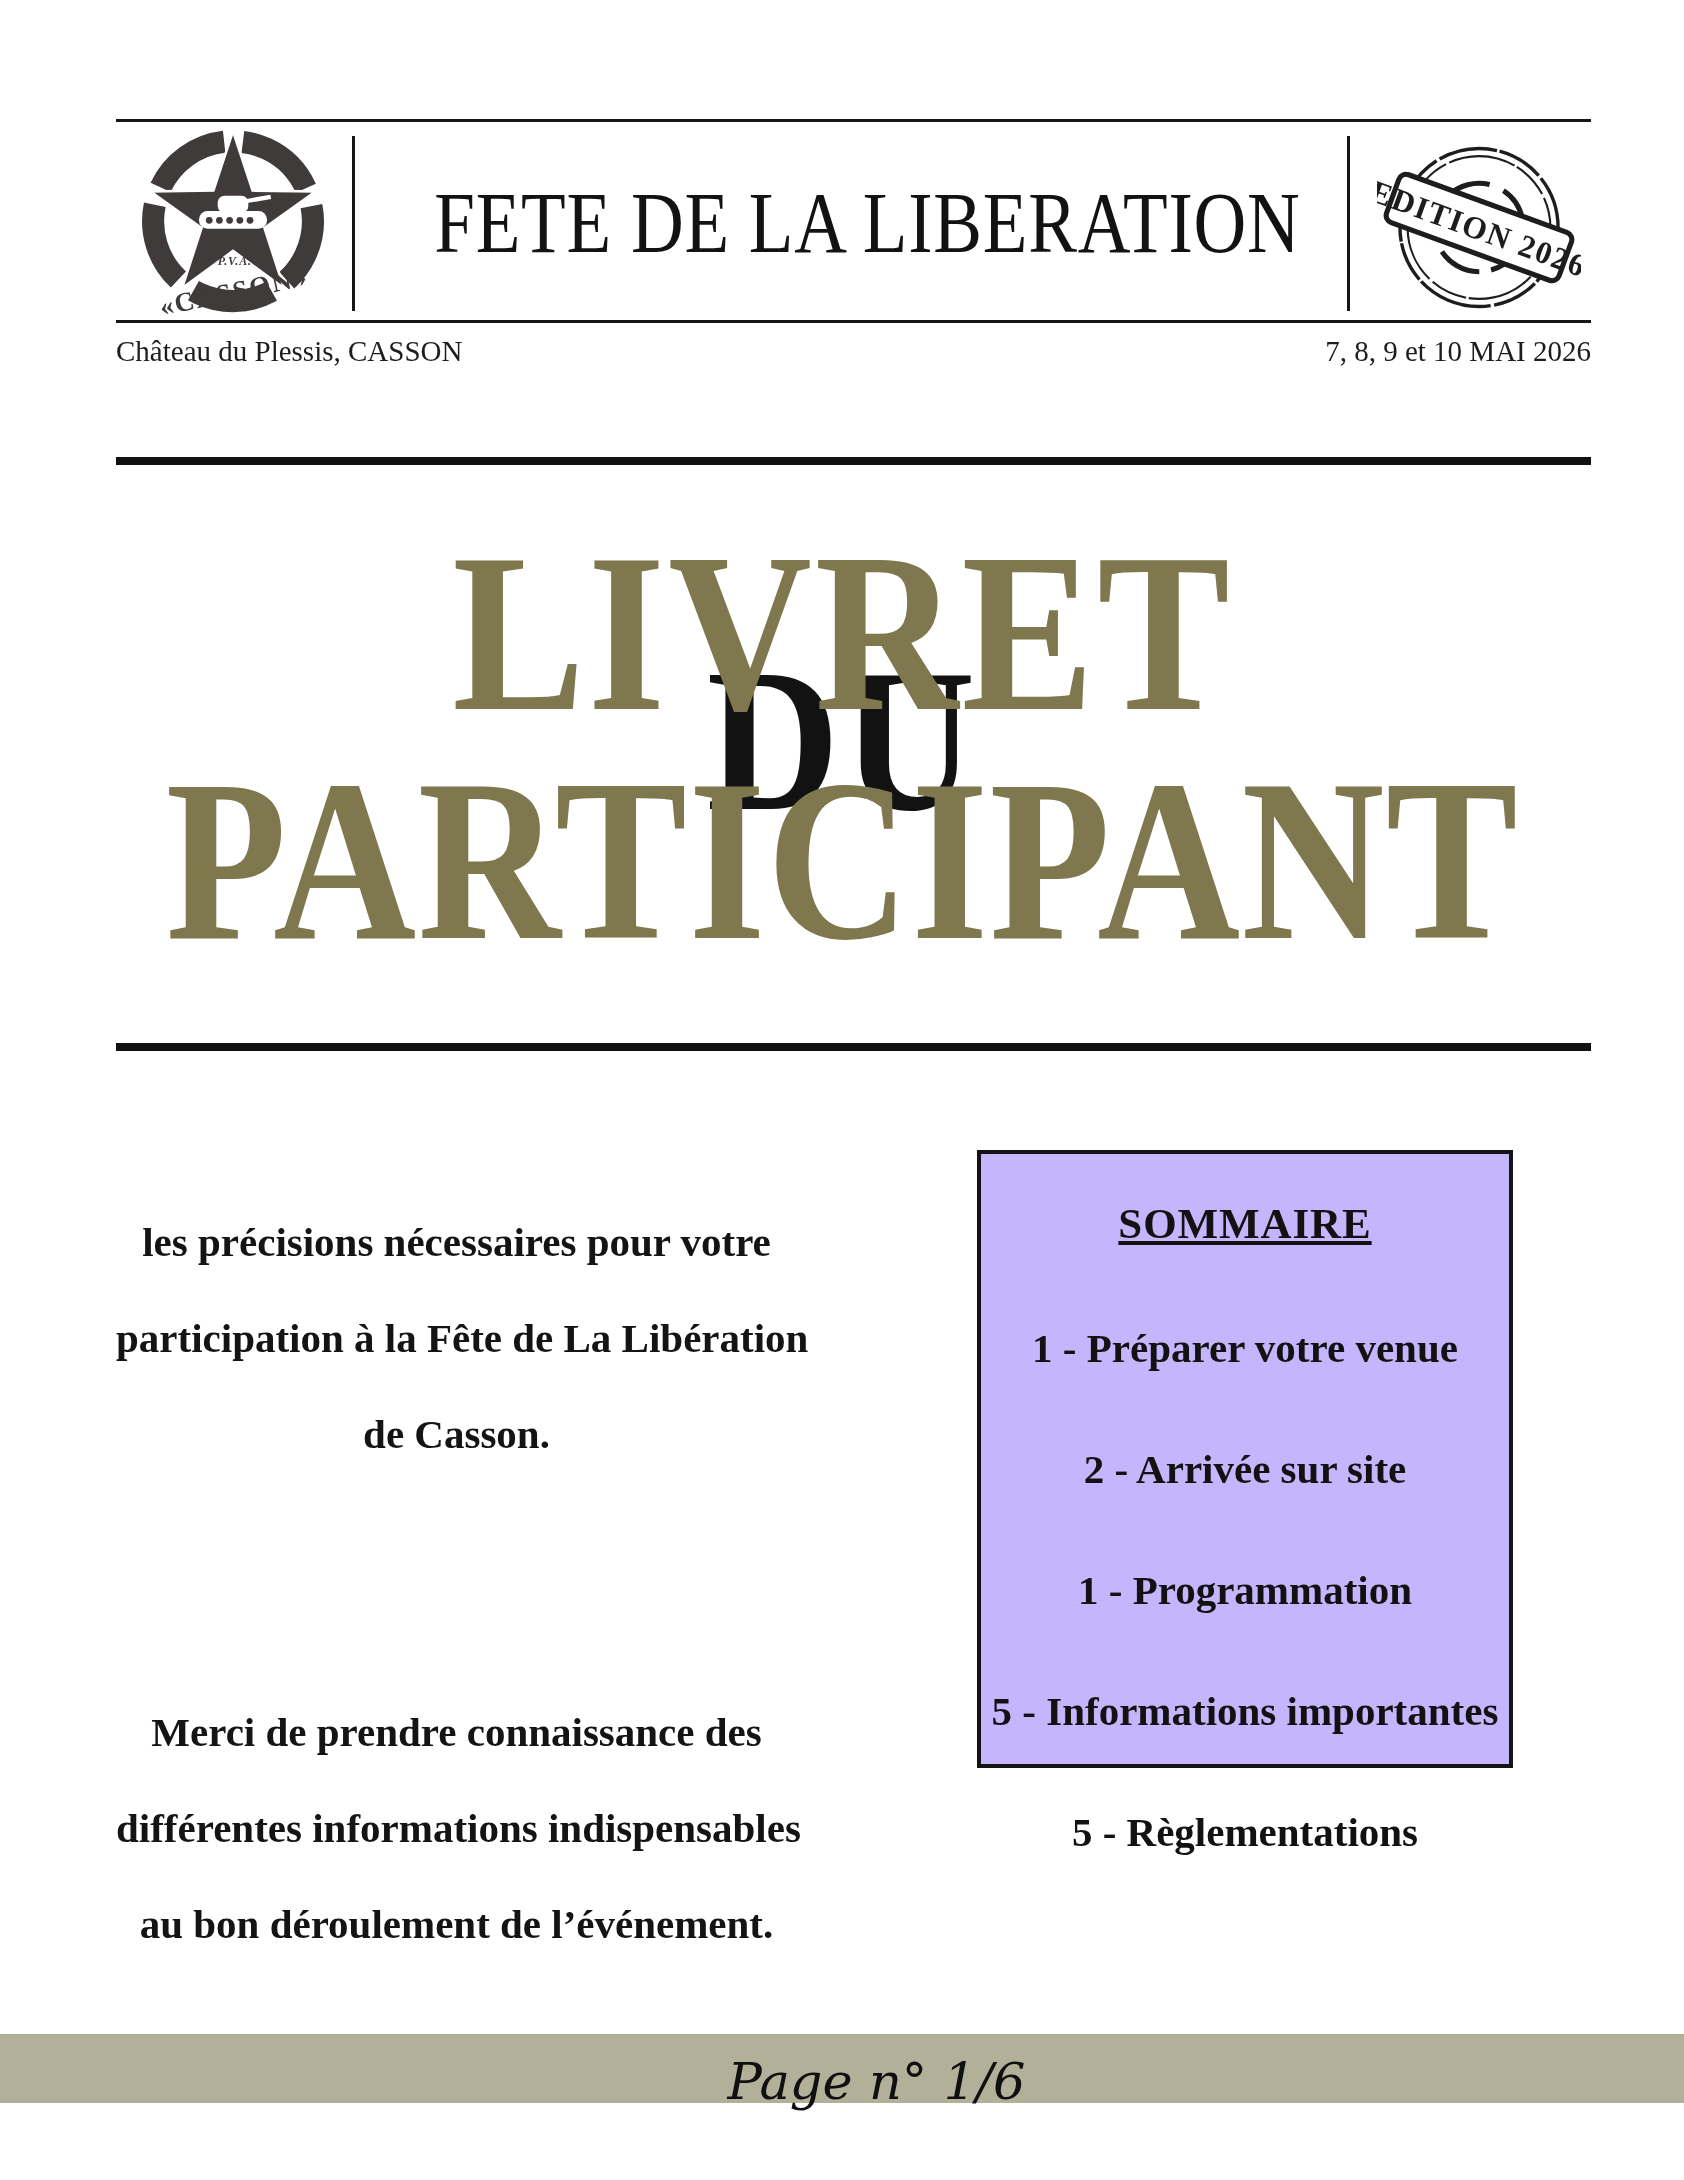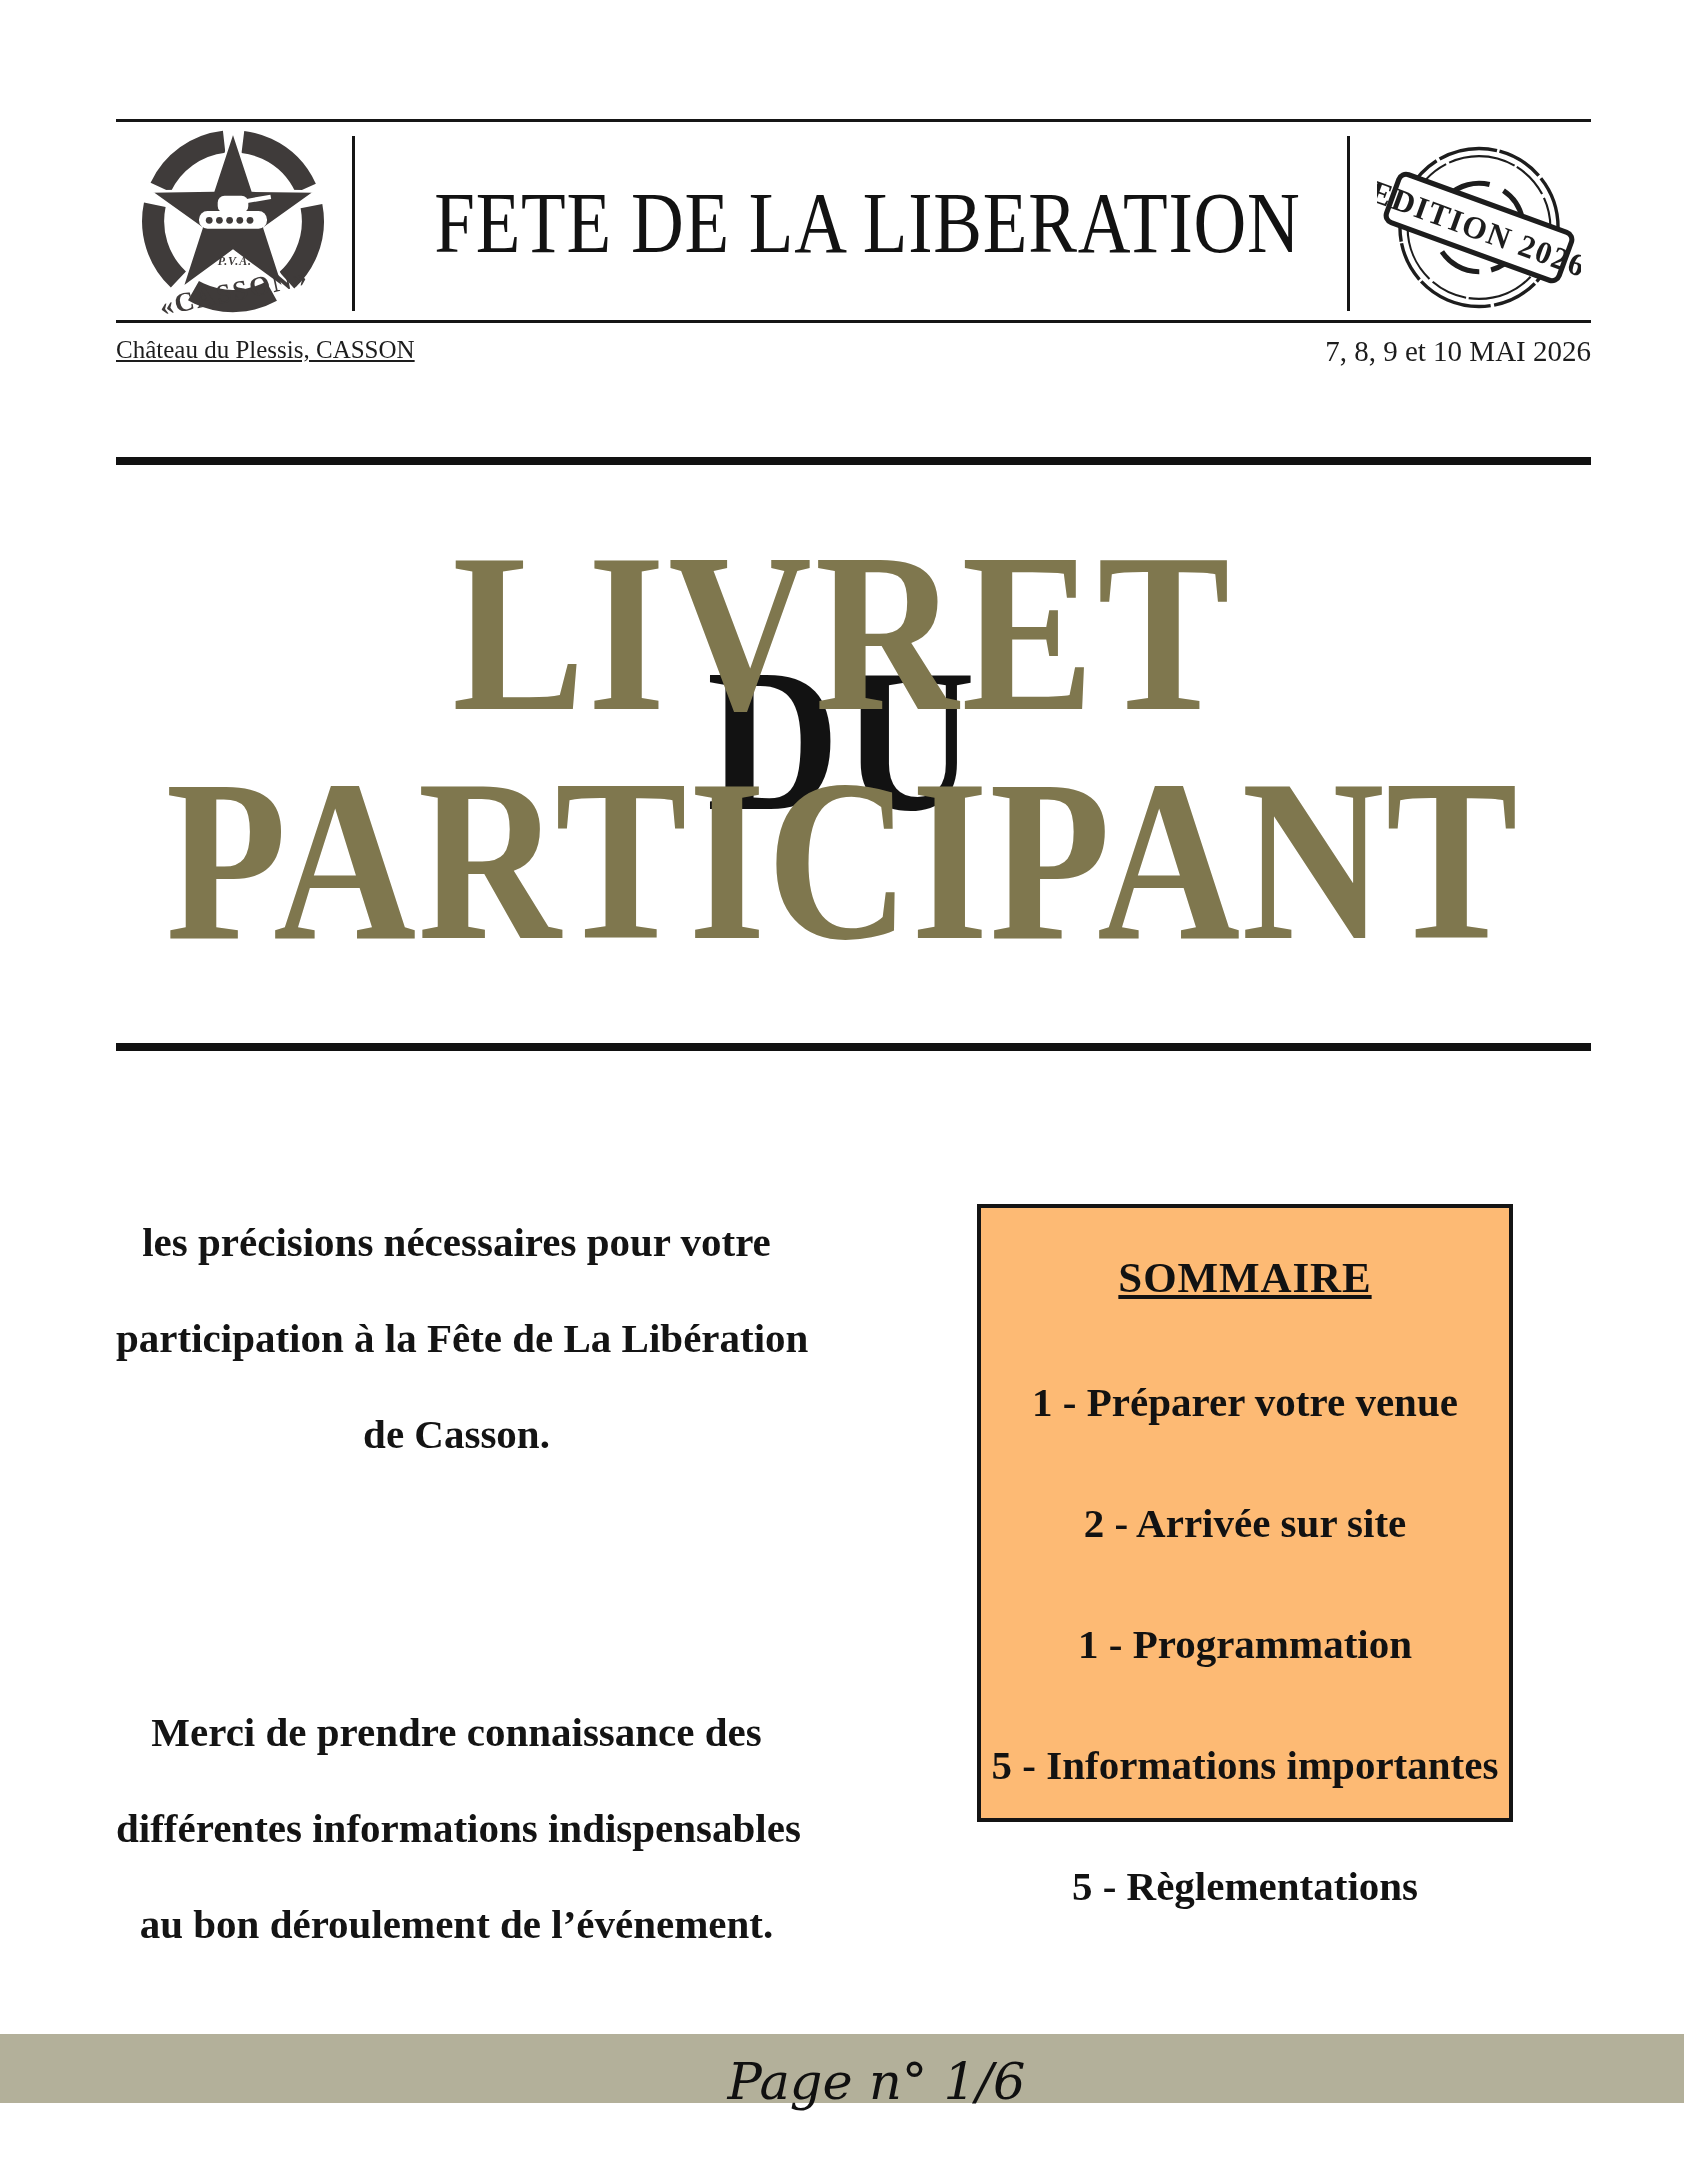--- a/index.html
+++ b/index.html
@@ -12,21 +12,21 @@
   .hline.bottom{top:320px;height:3.4px;}
   .vdiv{position:absolute;top:136px;width:3.4px;height:175px;background:#161616;}
   .vdiv.one{left:352px;}
   .vdiv.two{left:1347px;}
   .logo-wrap{position:absolute;left:135px;top:126px;width:196px;height:204px;}
   .header-title{position:absolute;left:355px;top:179px;width:991px;text-align:center;
         font-size:87px;line-height:1;letter-spacing:0.9px;color:#121212;white-space:nowrap;
         transform:scaleX(0.84);transform-origin:50% 50%;}
   .stamp-wrap{position:absolute;left:1377px;top:132px;width:204px;height:191px;}
 
-  .subrow-left{position:absolute;left:116px;top:337px;font-size:25px;line-height:1;color:#1d1d1d;text-decoration:underline;}
+  .subrow-left{position:absolute;left:116px;top:337px;font-size:29px;line-height:1;color:#1d1d1d;}
   .subrow-right{position:absolute;right:94px;top:337px;font-size:29px;line-height:1;color:#1d1d1d;}
 
   .rule{position:absolute;left:116px;width:1475px;height:7.7px;background:#111111;}
   .rule.r1{top:457px;}
   .rule.r2{top:1043px;}
 
   
   .hero-line{position:absolute;left:0;width:100%;text-align:center;line-height:1;
         font-weight:bold;white-space:nowrap;transform-origin:50% 50%;}
   .hero-livret{top:520px;font-size:226px;color:#7f774e;letter-spacing:3.4px;
@@ -37,22 +37,22 @@
         transform:scaleX(0.86);z-index:2;}
 
   
   .intro{position:absolute;left:116px;width:681px;}
   .intro.p1{top:1194px;}
   .intro.p2{top:1684px;}
   .intro .line{font-size:41px;font-weight:bold;line-height:96px;text-align:center;color:#141414;
         white-space:nowrap;}
 
   
-  .sommaire{position:absolute;left:977px;top:1204px;width:528px;height:610px;
-        border:4.3px solid #141414;background:#fdba74;}
+  .sommaire{position:absolute;left:977px;top:1150px;width:528px;height:610px;
+        border:4.3px solid #141414;background:#c4b5fd;}
   .sommaire-title{margin-top:44px;font-size:43px;font-weight:bold;text-align:center;
         text-decoration:underline;letter-spacing:0.9px;line-height:51px;color:#121212;}
   .sommaire-item{margin-top:78px;font-size:41px;font-weight:bold;text-align:center;
         line-height:43px;color:#121212;white-space:nowrap;}
 
   
   .footer-bar{position:absolute;left:0;top:2034px;width:100%;height:69px;background:#b3b09a;padding-left:34px;}
   .footer-text{width:100%;height:95px;line-height:95px;text-align:center;
         font-family:"DejaVu Serif",serif;font-style:italic;font-size:51px;color:#101010;}
 

